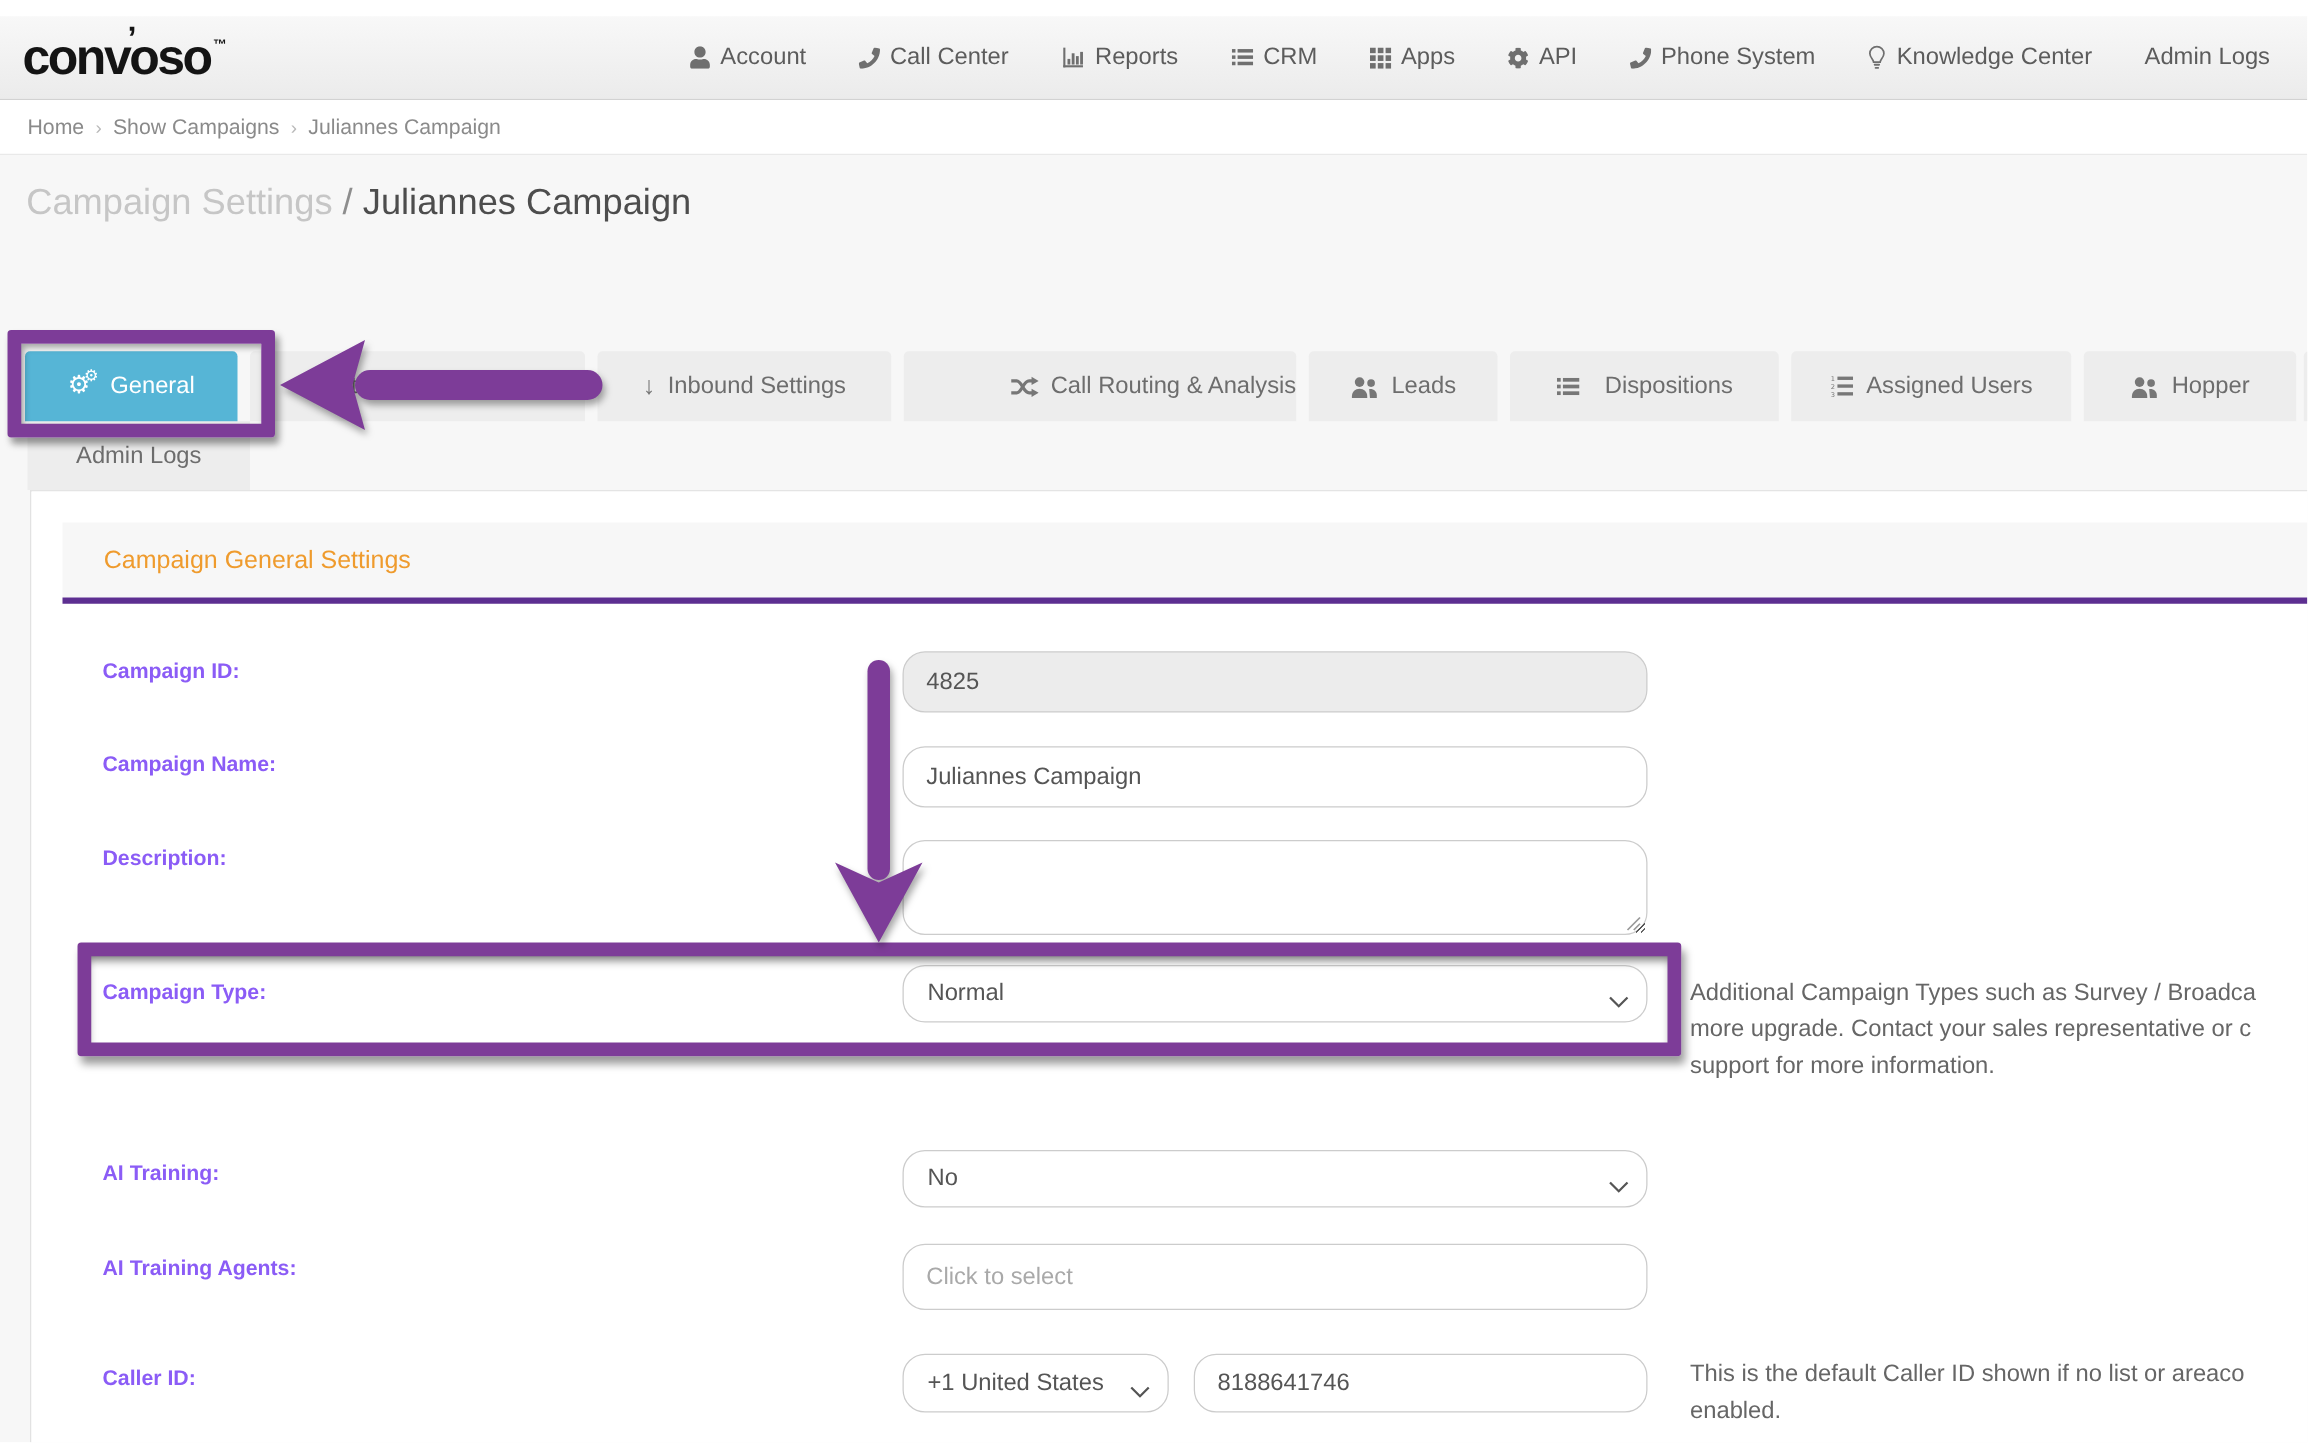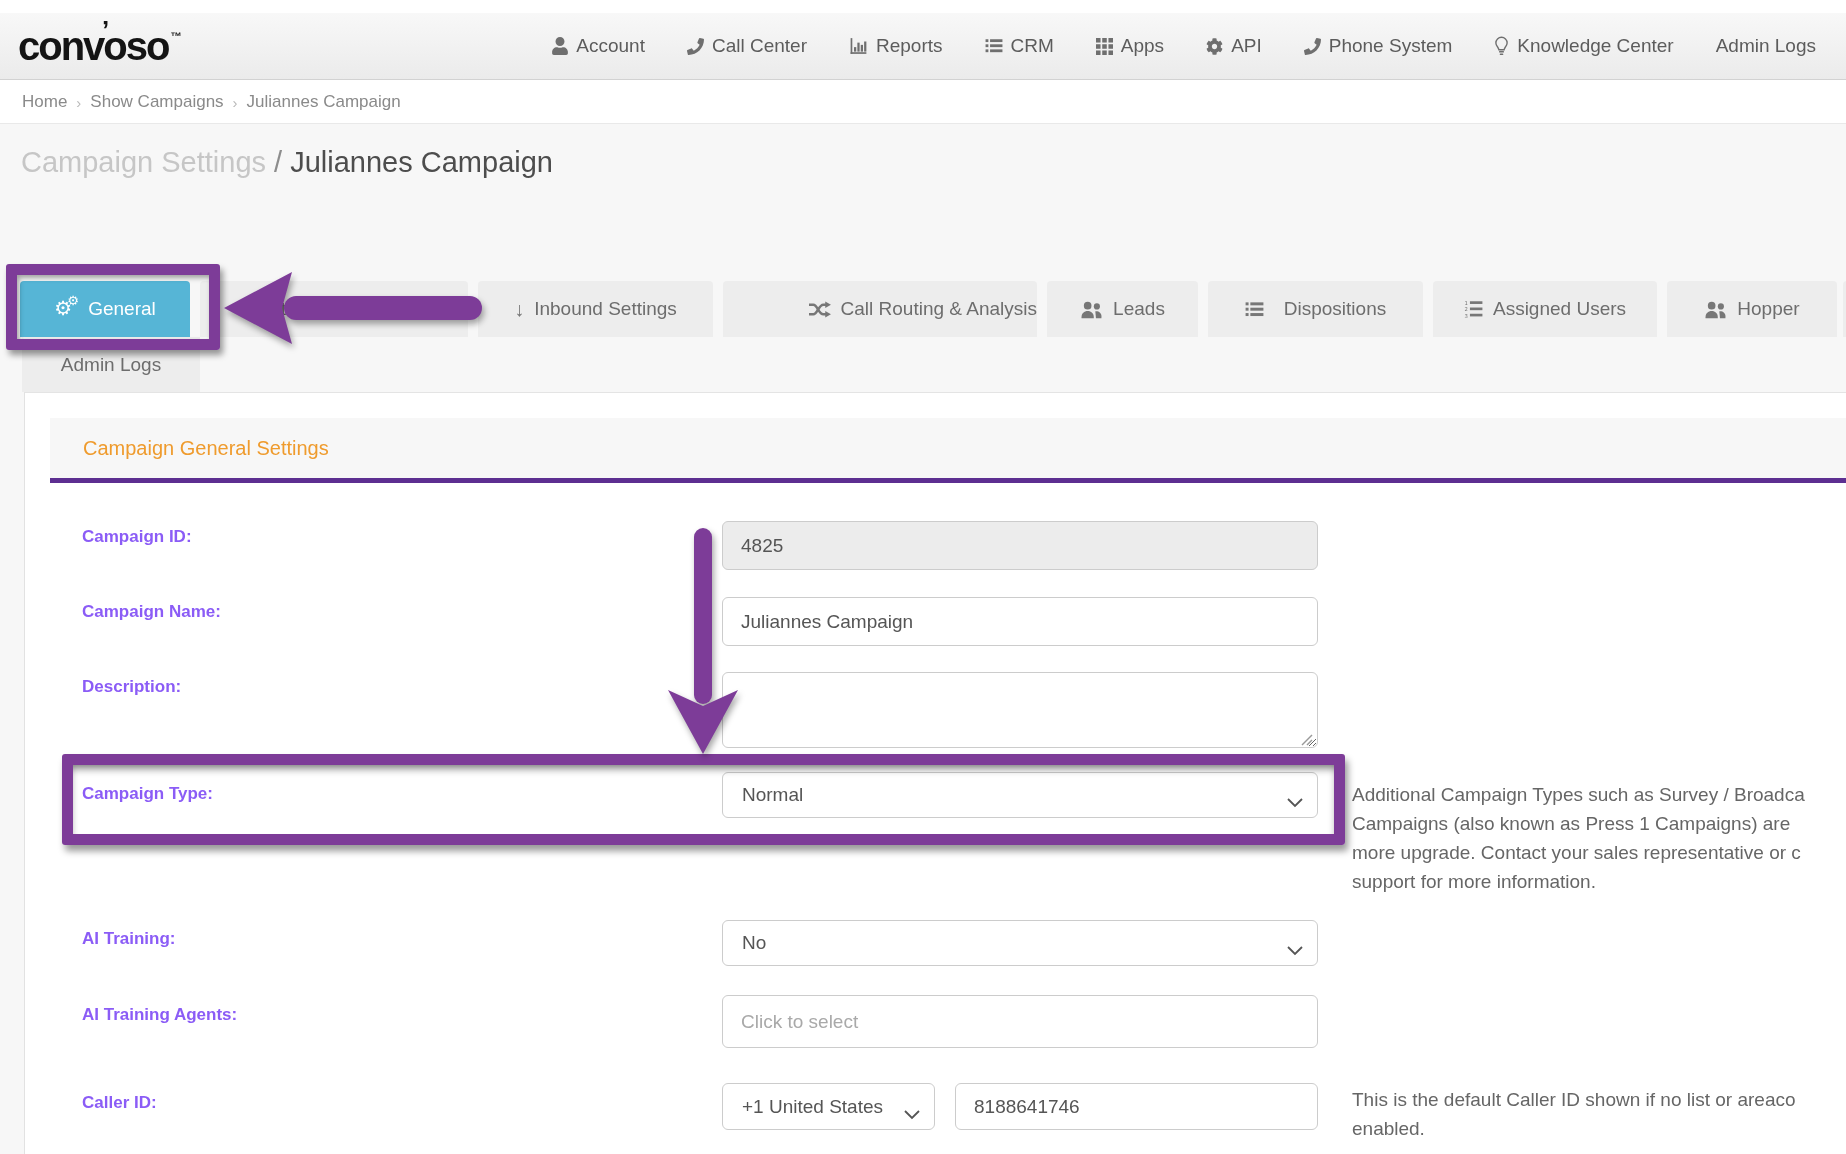--- a/index.html
+++ b/index.html
@@ -54,21 +54,21 @@
     border-left:1px solid #e2e2e2; border-top:1px solid #e4e4e4; z-index:2;
   }
   .panel-heading {
     position:absolute; top:418px; left:50px; right:0; height:60px; background:#f7f7f7;
     display:flex; align-items:center; padding-left:33px; font-size:20px; color:#ef9b2d; z-index:2;
   }
   .panel-underline { position:absolute; top:478px; left:50px; right:0; height:5px; background:#5d2f91; z-index:2; }
   
   .f-label { position:absolute; left:82px; font-size:17px; font-weight:bold; color:#8b5cf6; z-index:4; }
   .f-input, .f-select, .f-textarea {
-    position:absolute; border:1px solid #ccc; border-radius:6px; background:#fff;
+    position:absolute; border:1px solid #ccc; border-radius:18px; background:#fff;
     font-family:"Liberation Sans","DejaVu Sans",sans-serif; font-size:19px; color:#555; z-index:4;
   }
   .f-input { padding:0 18px; }
   .f-input:disabled { background:#ececec; color:#555; opacity:1; }
   .f-input::placeholder { color:#a9a9a9; opacity:1; }
   .f-select { display:flex; align-items:center; padding:0 40px 0 19px; cursor:pointer; overflow:hidden; white-space:nowrap; }
   .f-select .chev { position:absolute; right:14px; top:50%; margin-top:-4px; }
   .f-textarea { resize:both; padding:10px 14px; }
   .grip { position:absolute; z-index:5; pointer-events:none; }
   .help { position:absolute; font-size:19px; line-height:29px; color:#666; white-space:nowrap; overflow:hidden; z-index:4; }
@@ -319,21 +319,20 @@
 
   <div class="f-label" style="top:784px;">Campaign Type:</div>
   <div class="f-select" style="left:722px;top:772px;width:596px;height:46px;" role="combobox">
     <span>Normal</span>
     <span class="chev"><svg width="16" height="10" viewBox="0 0 16 10">
           <polyline points="1,1 8,8 15,1" fill="none" stroke="#555" stroke-width="1.8"></polyline>
         </svg></span>
   </div>
   <div class="help" style="left:1352px;top:780px;width:494px;">
     <div>Additional Campaign Types such as Survey / Broadca</div>
-    <div>Campaigns (also known as Press 1 Campaigns) are</div>
     <div>more upgrade. Contact your sales representative or c</div>
     <div>support for more information.</div>
   </div>
 
   <div class="f-label" style="top:929px;">AI Training:</div>
   <div class="f-select" style="left:722px;top:920px;width:596px;height:46px;" role="combobox">
     <span>No</span>
     <span class="chev"><svg width="16" height="10" viewBox="0 0 16 10">
           <polyline points="1,1 8,8 15,1" fill="none" stroke="#555" stroke-width="1.8"></polyline>
         </svg></span>

